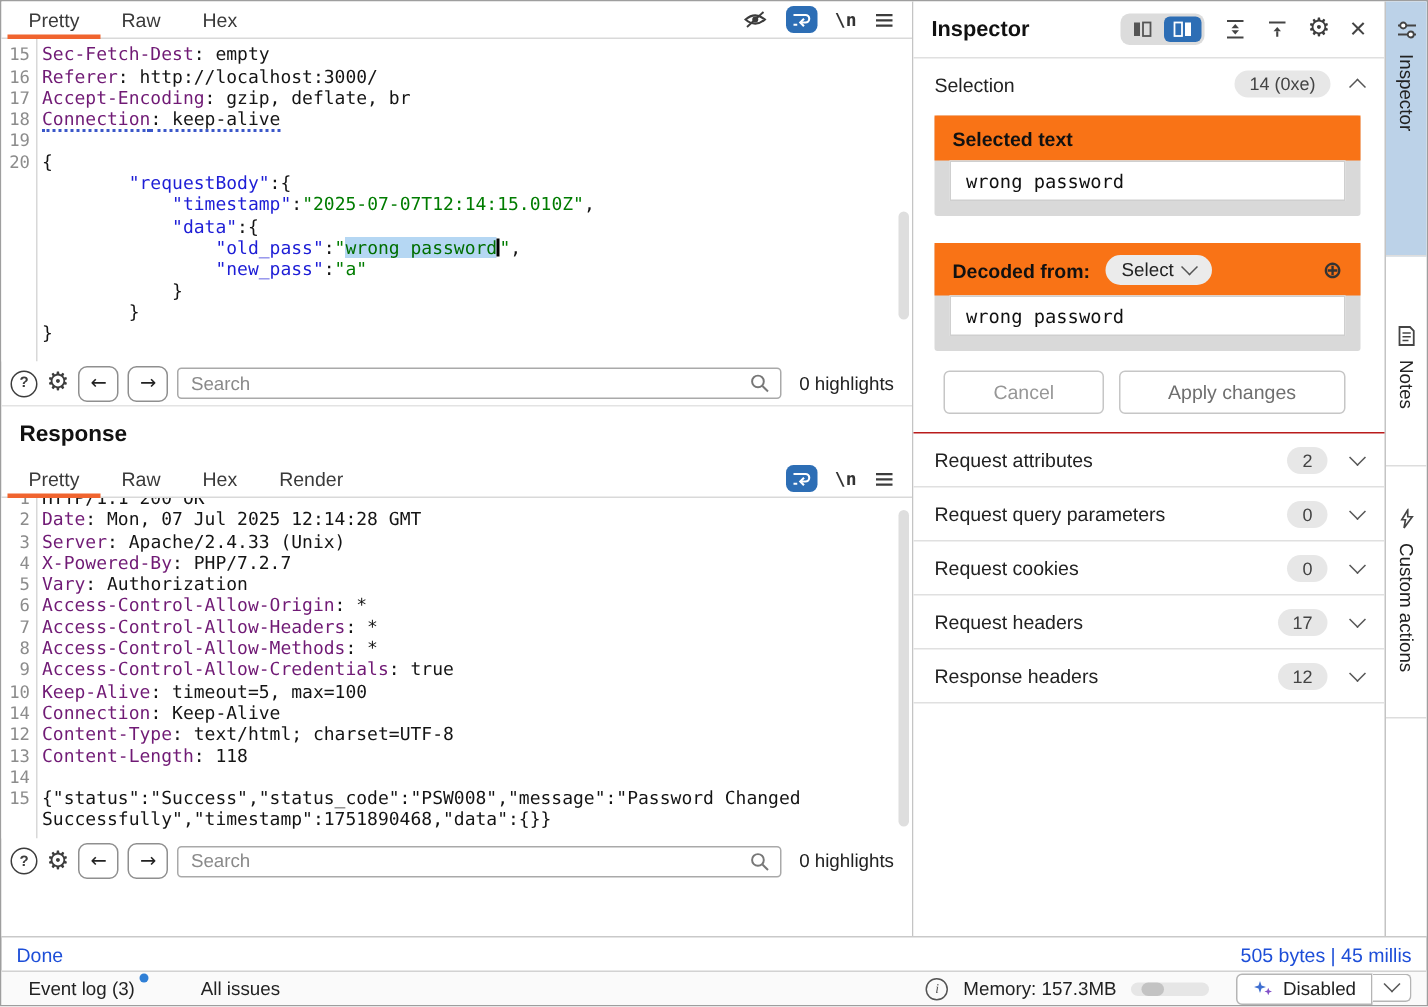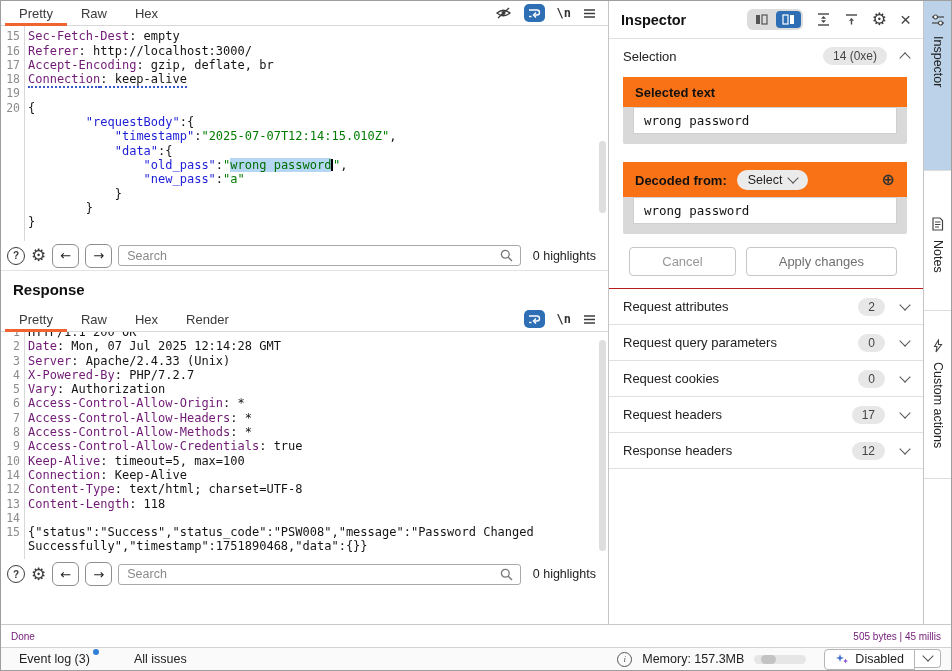--- a/index.html
+++ b/index.html
@@ -74,21 +74,21 @@
   
   .tabstrip{width:27px;flex:none;display:flex;flex-direction:column;background:#fff;}
   .strip-tab{display:flex;flex-direction:column;align-items:center;gap:9px;border-bottom:1px solid #ddd;cursor:pointer;box-sizing:border-box;}
   .strip-tab.t1{height:170px;padding-top:12px;}
   .strip-tab.t2{height:140px;padding-top:46px;}
   .strip-tab.t3{height:168px;padding-top:28px;}
   .strip-tab.active{background:#bcd2e8;}
   .vlabel{writing-mode:vertical-rl;font-size:12.5px;color:#222;}
   .strip-fill{flex:1;}
   
-  .status-row{height:22px;flex:none;border-top:1px solid #c9c9c9;display:flex;align-items:center;justify-content:space-between;padding:0 10px;font-size:10px;color:#701a75;}
+  .status-row{height:22px;flex:none;border-top:1px solid #c9c9c9;display:flex;align-items:center;justify-content:space-between;padding:0 10px;font-size:13px;color:#1d4ed8;}
   .footer{height:22px;flex:none;border-top:1px solid #d2d2d2;background:#fafafa;display:flex;align-items:center;padding:0 10px 0 18px;gap:44px;font-size:12.5px;color:#222;}
   .evt{position:relative;cursor:pointer;}
   .evt-dot{position:absolute;right:-9px;top:-3px;width:6px;height:6px;border-radius:50%;background:#2f7fd6;}
   .foot-right{margin-left:auto;display:flex;align-items:center;gap:10px;}
   .info-circle{width:13px;height:13px;border:1.2px solid #555;border-radius:50%;display:flex;align-items:center;justify-content:center;font-size:9px;color:#555;font-family:"Liberation Serif",serif;font-style:italic;}
   .mem-pill{width:52px;height:9px;border-radius:5px;background:#e6e6e6;display:flex;align-items:center;}
   .mem-blob{width:15px;height:9px;border-radius:5px;background:#c3c3c3;margin-left:7px;}
   .ai-group{display:flex;margin-left:8px;}
   .ai-main{border:1px solid #b5b5b5;border-radius:4px 0 0 4px;background:#fff;display:flex;align-items:center;gap:6px;padding:1px 10px;height:17px;cursor:pointer;}
   .ai-chev{border:1px solid #b5b5b5;border-left:none;border-radius:0 4px 4px 0;background:#fff;width:26px;display:flex;align-items:center;justify-content:center;height:19px;box-sizing:border-box;cursor:pointer;}

